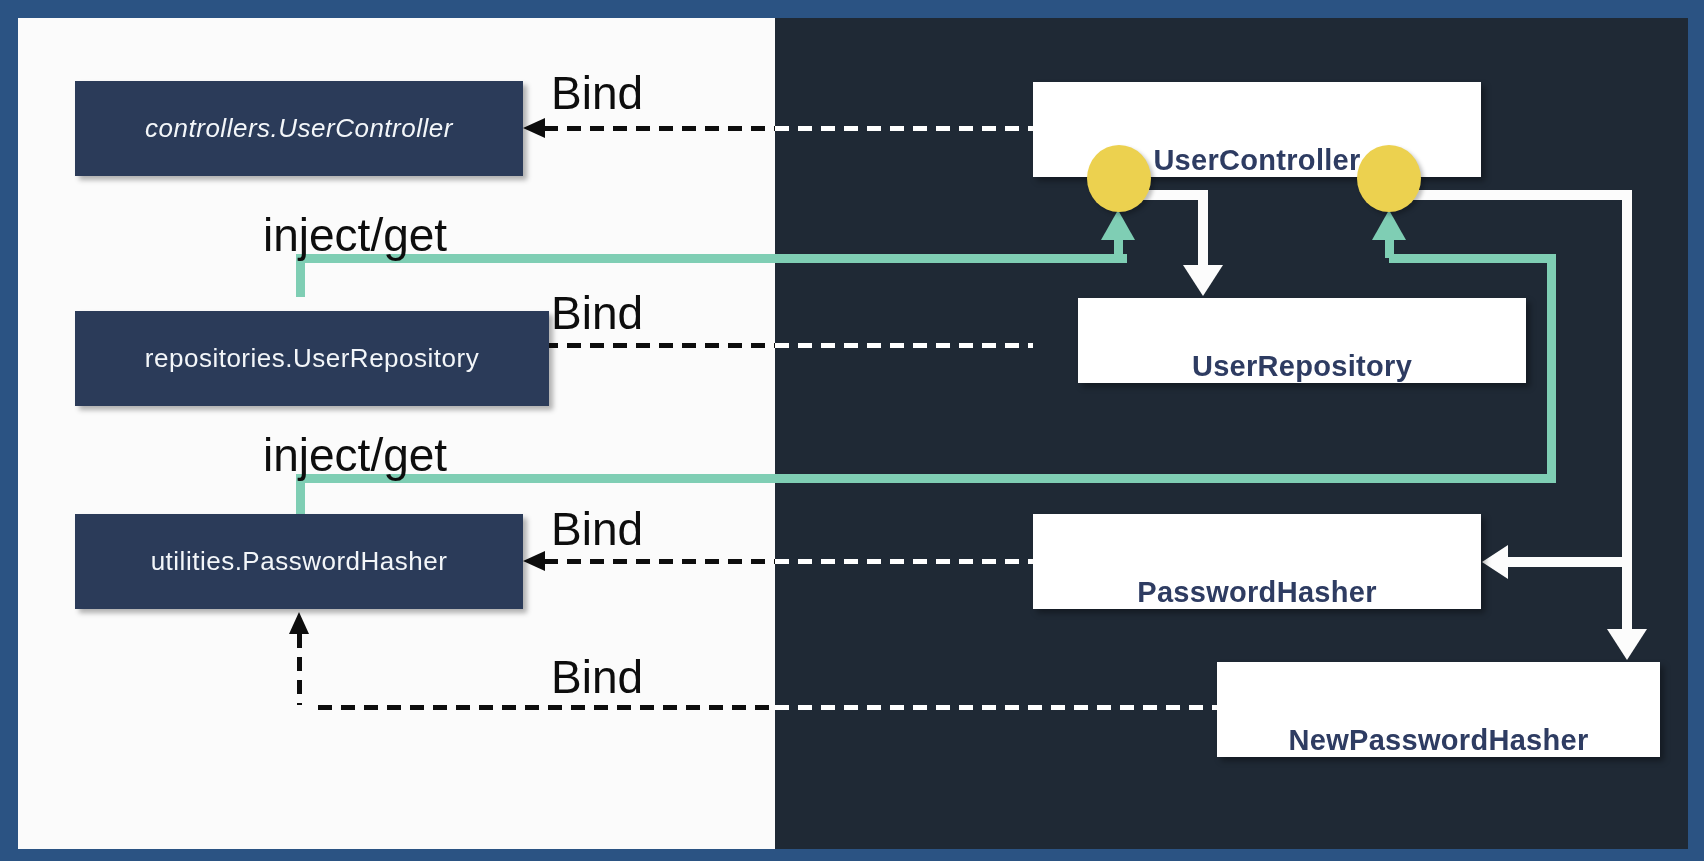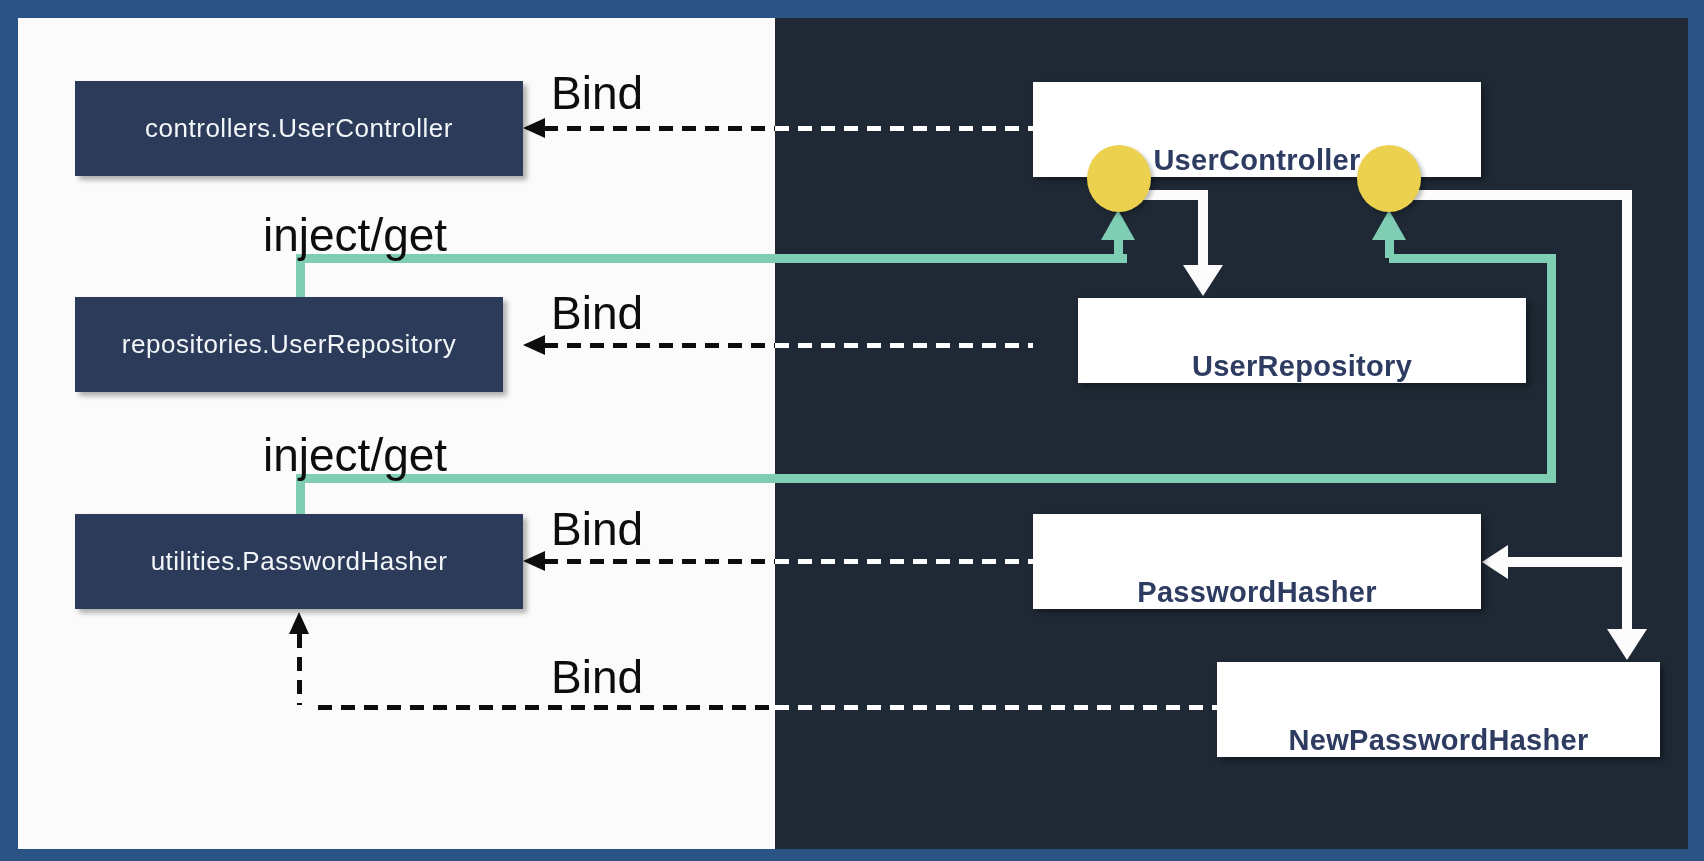--- a/index.html
+++ b/index.html
@@ -99,24 +99,24 @@
   <div class="dashv dash-dark" style="left:297px;top:634px;height:71px;"></div>
   <div class="tri" style="left:289px;top:612px;border-left:10px solid transparent;border-right:10px solid transparent;border-bottom:22px solid var(--dash_dark);"></div>
 
   <div class="lbl" style="left:551px;top:70px;width:200px;">Bind</div>
   <div class="lbl" style="left:551px;top:290px;width:200px;">Bind</div>
   <div class="lbl" style="left:551px;top:506px;width:200px;">Bind</div>
   <div class="lbl" style="left:551px;top:654px;width:200px;">Bind</div>
   <div class="lbl" style="left:263px;top:212px;width:300px;">inject/get</div>
   <div class="lbl" style="left:263px;top:432px;width:300px;">inject/get</div>
 
-  <div class="lbox" style="left:75px;top:81px;width:448px;height:95px;">
+  <div class="lbox" style="left:75px;top:81px;width:448px;height:95px;font-style:italic;">
     <span>controllers.UserController</span>
   </div>
-  <div class="lbox" style="left:75px;top:297px;width:428px;height:95px;">
+  <div class="lbox" style="left:75px;top:311px;width:474px;height:95px;">
     <span>repositories.UserRepository</span>
   </div>
   <div class="lbox" style="left:75px;top:514px;width:448px;height:95px;">
     <span>utilities.PasswordHasher</span>
   </div>
 
   <div class="rbox" style="left:1033px;top:82px;width:448px;height:95px;">
     <span>UserController</span>
   </div>
   <div class="rbox" style="left:1078px;top:298px;width:448px;height:85px;">

